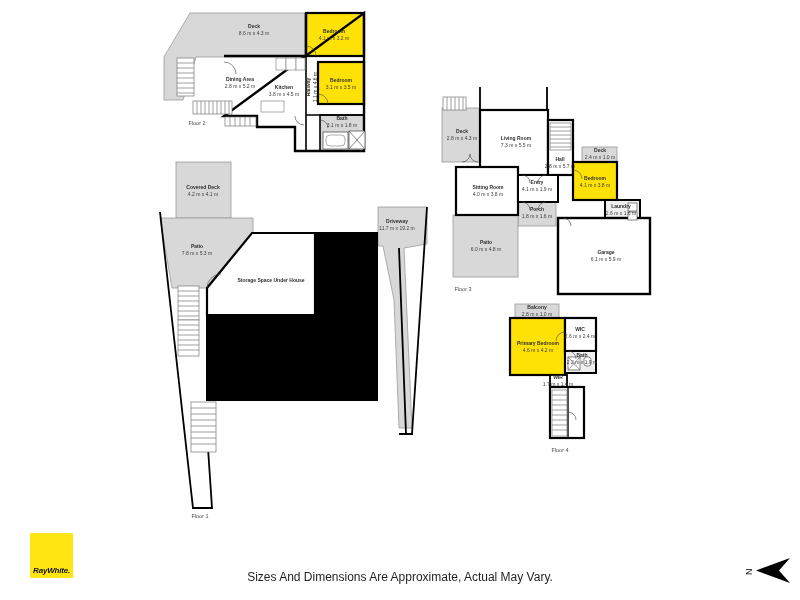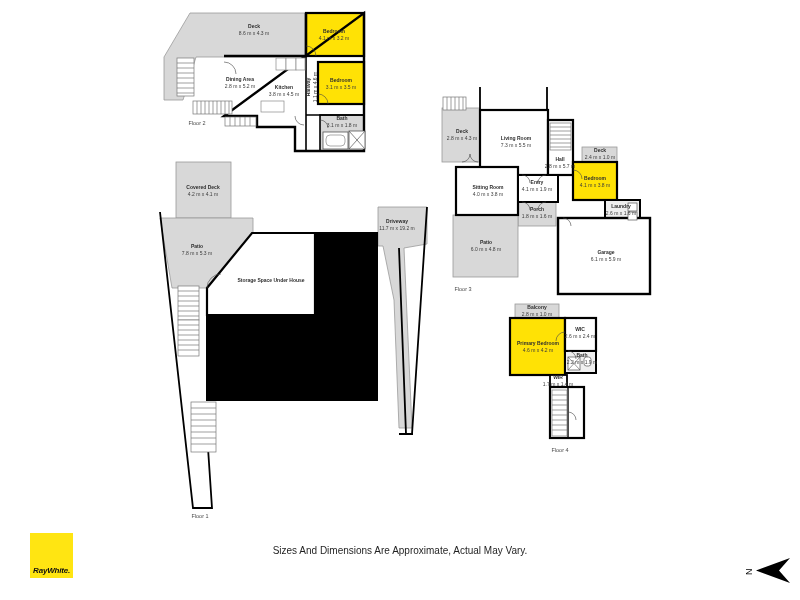--- a/index.html
+++ b/index.html
@@ -8,22 +8,22 @@
   svg{position:absolute;left:0;top:0;}
   .rl{position:absolute;display:flex;flex-direction:column;align-items:center;
       transform:translate(-50%,-50%) scale(.5);transform-origin:center;
       white-space:nowrap;text-align:center;line-height:1.25;
       font-size:10px;color:#333;pointer-events:none;}
   .rl .rn{font-weight:700;color:#2e2e2e;}
   .rl .rd{font-weight:400;color:#3c3c3c;}
   .rl.vert{transform:translate(-50%,-50%) rotate(-90deg) scale(.5);}
   .fl{position:absolute;transform:translate(-50%,-50%) scale(.55);
       font-size:10px;color:#4a4a4a;white-space:nowrap;}
-  .disclaimer{position:absolute;left:50%;top:550px;transform:translate(-50%,-50%);
-      font-size:10px;color:#1f1f1f;white-space:nowrap;}
+  .disclaimer{position:absolute;left:50%;top:577px;transform:translate(-50%,-50%);
+      font-size:12px;color:#1f1f1f;white-space:nowrap;}
   .logo{position:absolute;left:30px;top:533px;width:43px;height:45px;background:#FFE512;}
   .logo-text{position:absolute;left:50%;bottom:3px;transform:translateX(-50%);
       font-size:8px;font-weight:700;font-style:italic;color:#101010;white-space:nowrap;
       letter-spacing:-0.2px;}
 </style>
 </head>
 <body>
 
 <div class="canvas">
 

